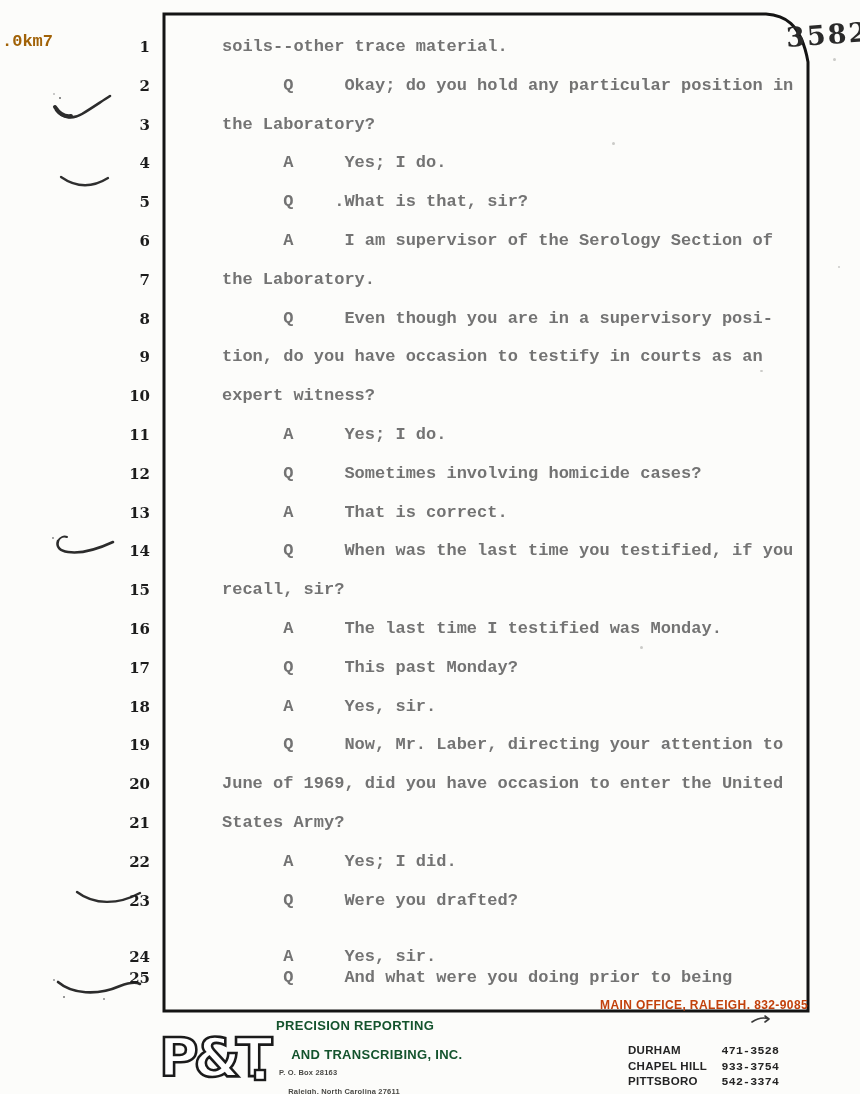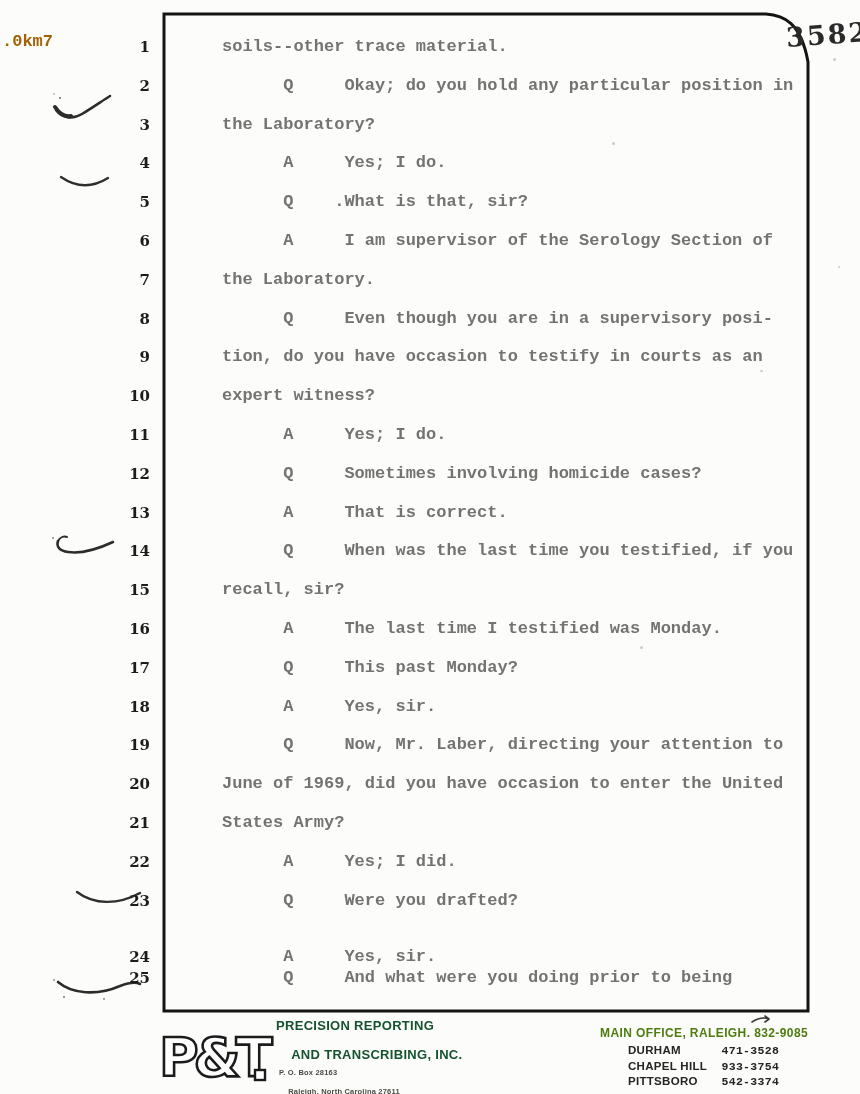--- a/index.html
+++ b/index.html
@@ -43,22 +43,22 @@
     position:absolute;left:276px;top:1019px;
     font:700 13px/14.5px "Liberation Sans", sans-serif;
     letter-spacing:.3px;color:#14532d;white-space:pre;
   }
   .pobox{
     position:absolute;left:279px;top:1068px;
     font:700 7.5px/9.5px "Liberation Sans", sans-serif;
     color:#4a4a46;letter-spacing:.2px;white-space:pre;
   }
   .main-office{
-    position:absolute;left:600px;top:1026px;
-    font:700 12px "Liberation Sans", sans-serif;letter-spacing:.4px;color:#4d7c0f;
+    position:absolute;left:600px;top:998px;
+    font:700 12px "Liberation Sans", sans-serif;letter-spacing:.4px;color:#c2410c;
   }
   .offices{
     position:absolute;left:628px;top:1043px;
     font:700 11.5px/15.5px "Liberation Sans", sans-serif;color:#242424;letter-spacing:.3px;
   }
   .office-row{display:block;}
   .office-city{display:inline-block;width:90px;}
   .office-phone{display:inline-block;font-family:Liberation Mono, monospace;}
   .arrow-mark{position:absolute;left:750px;top:1013px;}
 </style>

